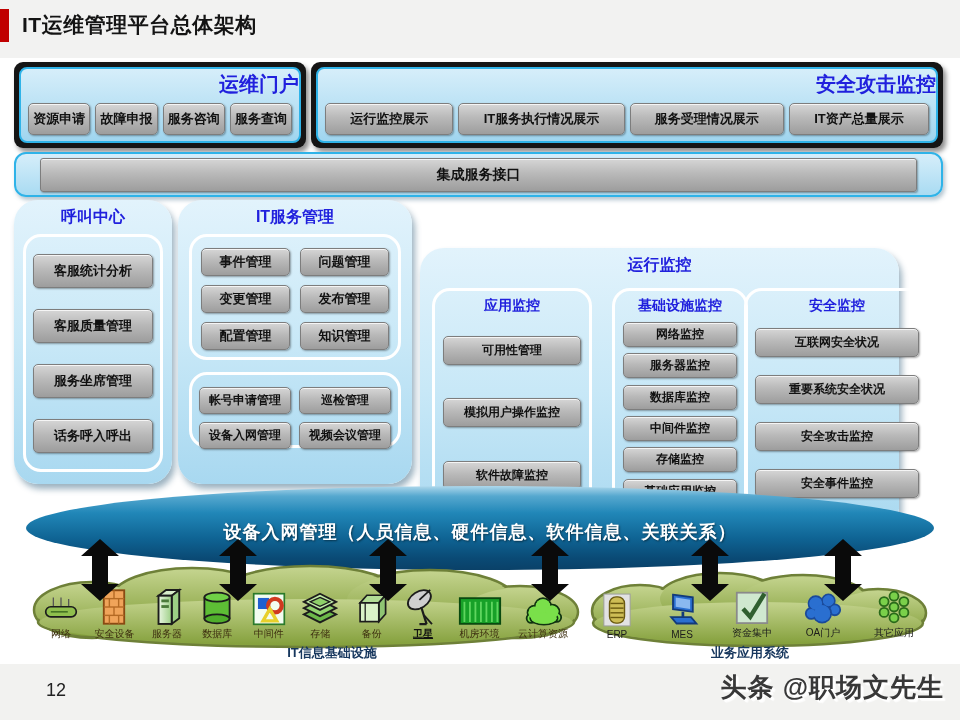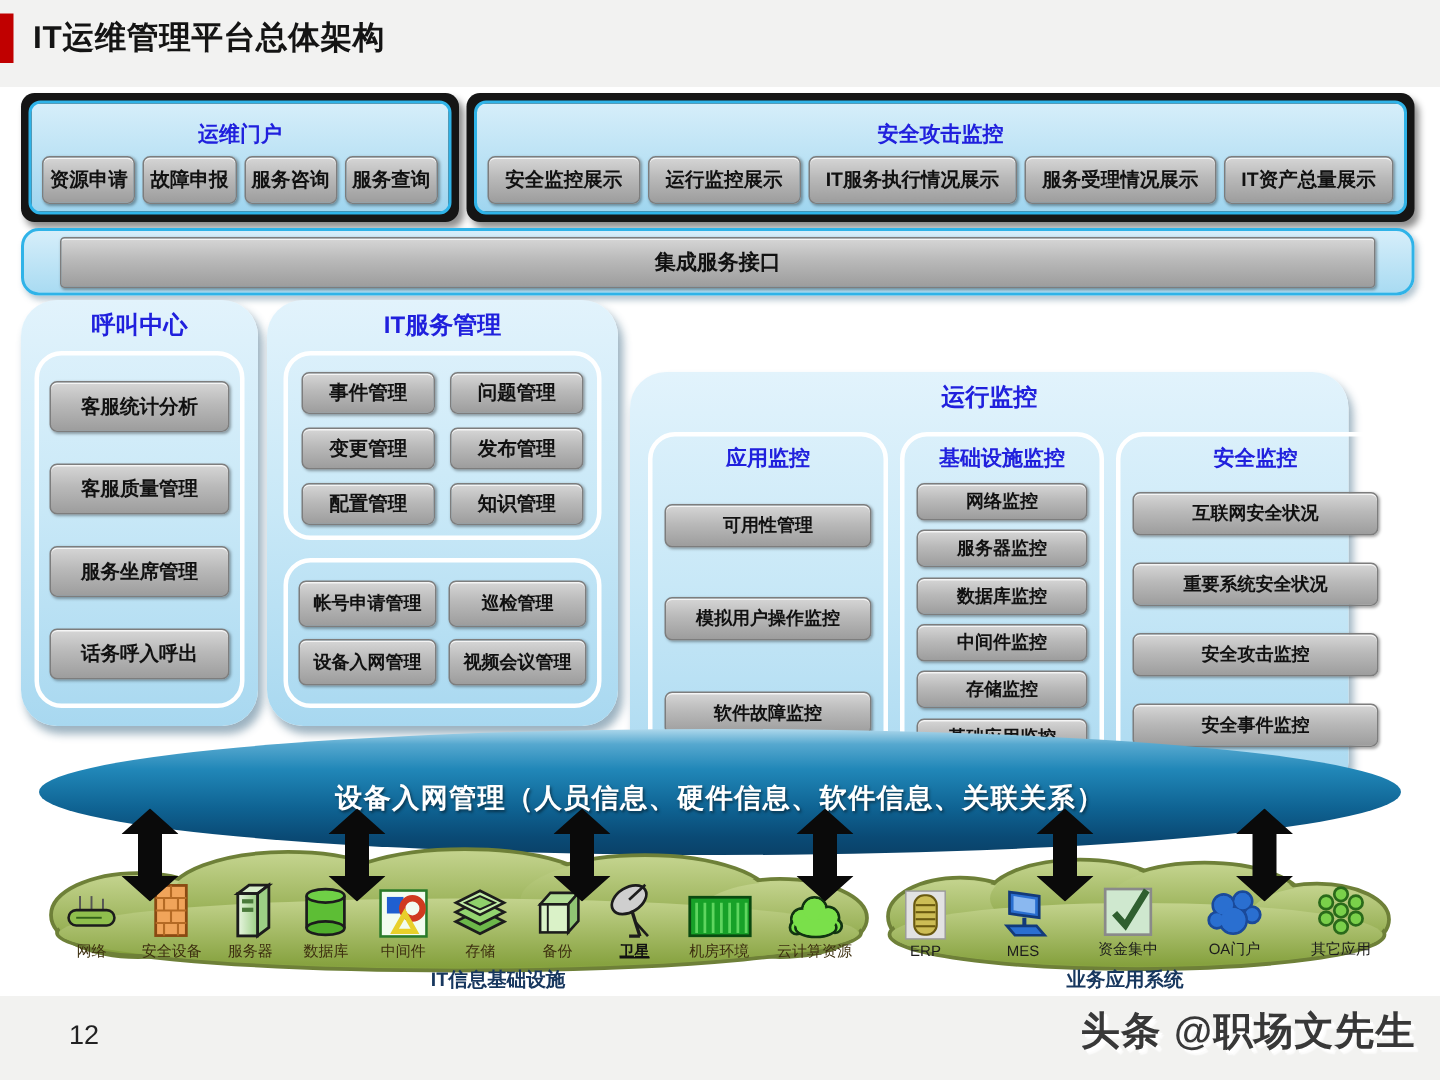--- a/index.html
+++ b/index.html
@@ -9,21 +9,21 @@
   
   .header-strip { position:absolute; left:0; top:0; width:960px; height:58px; background:#f2f2f1; }
   .red-bar { position:absolute; left:0; top:9px; width:9px; height:33px; background:#c00000; }
   .page-title { position:absolute; left:22px; top:11px; font-size:21px; font-weight:bold; color:#141414; letter-spacing:0.5px; }
 
   
   .black-box { position:absolute; top:62px; height:86px; background:#151515; border-radius:9px; padding:5px; box-shadow:3px 4px 5px rgba(0,0,0,.45); }
   #portal-box { left:14px; width:292px; }
   #dashboard-box { left:311px; width:632px; }
   .inner-blue { width:100%; height:100%; background:linear-gradient(180deg,#d6eefa 0%,#b9e1f4 55%,#9fd5ef 100%); border:2px solid #2fb3e8; border-radius:8px; display:flex; flex-direction:column; }
-  .box-title { text-align:center; color:#2020dd; font-weight:bold; font-size:14px; padding-top:12px; }
+  .box-title { text-align:right; color:#2020dd; font-weight:bold; font-size:20px; padding-top:2px; }
   .btn-row { display:flex; justify-content:space-between; gap:5px; padding:5px 7px 0 7px; }
   .btn-row .gbtn { flex:1 1 auto; }
 
   
   .gbtn { background:linear-gradient(180deg,#d6d6d6 0%,#b9b9b9 45%,#9d9d9d 100%);
           border:1px solid #7d7d7d; border-radius:5px; color:#111; font-size:13px; font-weight:bold;
           text-align:center; padding:6px 4px; white-space:nowrap;
           box-shadow:inset 0 1px 0 rgba(255,255,255,.75), 1px 1px 2px rgba(0,0,0,.35); }
 
   
@@ -40,27 +40,27 @@
   #panel-call { left:14px; width:158px; }
   #panel-its  { left:178px; width:234px; }
   #panel-mon  { left:420px; width:479px;margin-top:48px; }
   .panel-title { text-align:center; color:#2020dd; font-weight:bold; font-size:16px; padding-top:7px; }
   .white-box { position:absolute; border:3px solid #ffffff; border-radius:18px; }
 
   #call-inner { left:9px; right:9px; top:34px; bottom:12px; display:flex; flex-direction:column; justify-content:space-around; padding:6px 7px; }
   #call-inner .gbtn { padding:7px 2px; }
 
   #its-box1 { left:11px; right:11px; top:34px; height:126px; display:grid; grid-template-columns:1fr 1fr; gap:9px 10px; padding:11px 9px; }
-  #its-box2 { left:11px; right:11px; top:172px; height:100px; display:grid; grid-template-columns:1fr 1fr; gap:8px 8px; padding:12px 7px; }
+  #its-box2 { left:11px; right:11px; top:172px; height:76px; display:grid; grid-template-columns:1fr 1fr; gap:8px 8px; padding:12px 7px; }
   #its-box1 .gbtn, #its-box2 .gbtn { padding:4px 2px; display:flex; align-items:center; justify-content:center; }
   #its-box2 .gbtn { font-size:12px; }
 
   .sub-box { top:40px; bottom:14px; }
   #sub-app  { left:12px;  width:160px; }
-  #sub-infra{ left:180px; width:136px; }
+  #sub-infra{ left:192px; width:136px; }
   #sub-sec  { left:324px; width:186px; }
   .sub-title { text-align:center; color:#2020dd; font-weight:bold; font-size:14px; padding-top:6px; }
   .sub-body { position:absolute; left:8px; right:8px; top:28px; bottom:8px; display:flex; flex-direction:column; justify-content:space-around; }
   .sub-body .gbtn { font-size:12px; padding:5px 1px; }
   #sub-infra .sub-body .gbtn { padding:3px 1px; }
 
   
   #cmdb { position:absolute; left:26px; top:486px; width:908px; height:84px; border-radius:50%;
           background:linear-gradient(180deg,#aed8ec 0%,#56a8cf 12%,#2187b8 32%,#0f6494 62%,#0a4a75 86%,#0a4168 100%);
           display:flex; align-items:center; justify-content:center; z-index:1; }
@@ -123,21 +123,20 @@
         <div class="gbtn">服务咨询</div>
         <div class="gbtn">服务查询</div>
       </div>
     </div>
   </div>
 
   <div class="black-box" id="dashboard-box">
     <div class="inner-blue">
       <div class="box-title">安全攻击监控</div>
       <div class="btn-row">
-        <div class="gbtn">安全监控展示</div>
         <div class="gbtn">运行监控展示</div>
         <div class="gbtn">IT服务执行情况展示</div>
         <div class="gbtn">服务受理情况展示</div>
         <div class="gbtn">IT资产总量展示</div>
       </div>
     </div>
   </div>
 
   <div id="integration">
     <div class="gbtn">集成服务接口</div>

